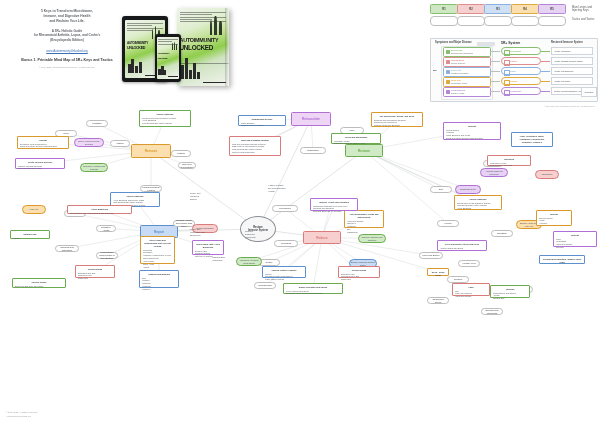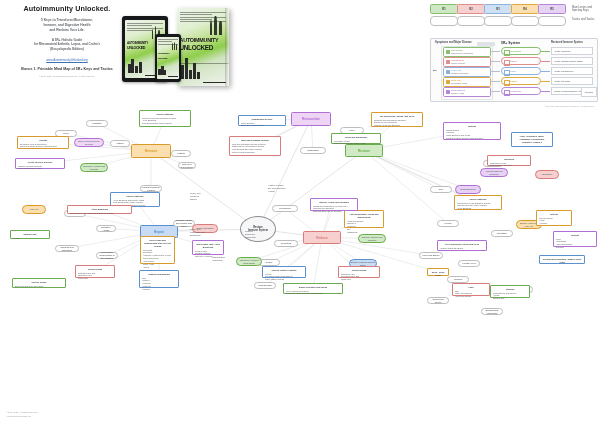--- a/index.html
+++ b/index.html
@@ -98,21 +98,20 @@
   .freelbl{position:absolute;font-size:2.3px;line-height:1.3;color:#54595e;}
 
   #footer{position:absolute;left:6px;bottom:6px;font-size:2.1px;color:#9aa0a6;line-height:1.6;}
 </style>
 </head>
 <body>
 
 <div id="header">
 
   <div id="hdr-text">
-    <div id="hdr-title">Autoimmunity Unlocked.</div>
     <div id="hdr-sub" style="white-space:pre-line">5 Keys to Transform Microbiome,
 Immune, and Digestive Health
 and Reclaim Your Life.</div>
     <div id="hdr-sub2" style="white-space:pre-line">A 5R+ Holistic Guide
 for Rheumatoid Arthritis, Lupus, and Crohn's
 (Encyclopedic Edition)</div>
     <div id="hdr-url">www.AutoimmunityUnlocked.org</div>
     <div id="hdr-bonus">Bonus 1. Printable Mind Map of 5R+ Keys and Tactics</div>
     <div id="hdr-copy">© 2024-2025 AutoimmunityUnlocked.org. All rights reserved.</div>
   </div>

